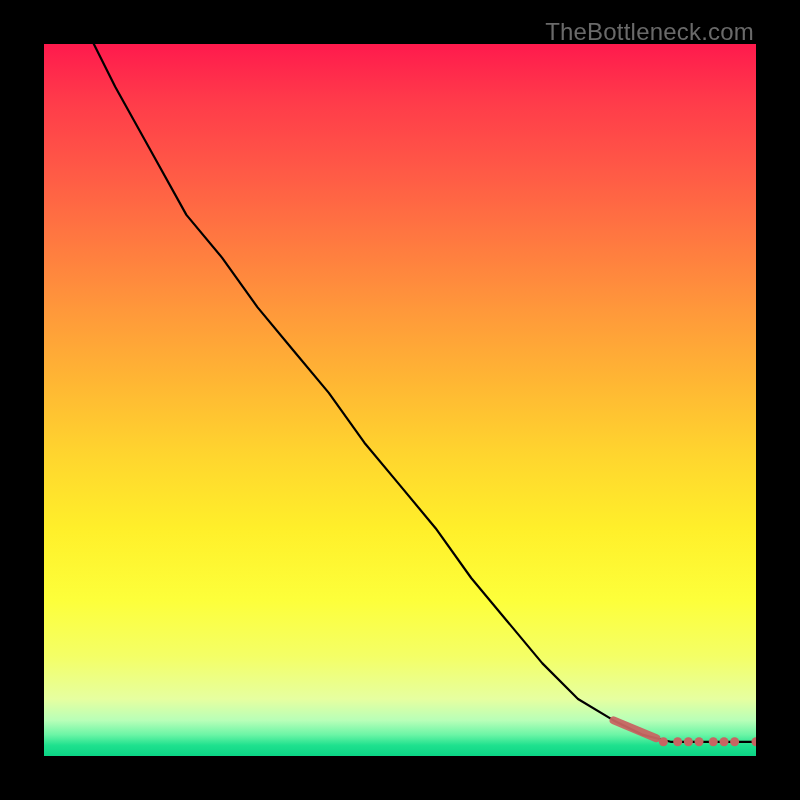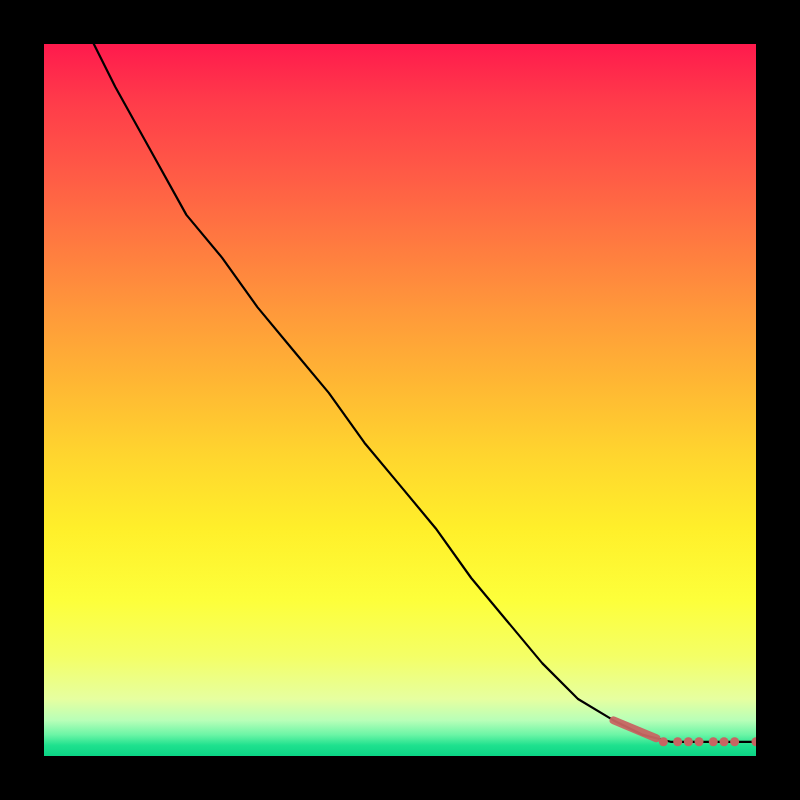--- a/index.html
+++ b/index.html
@@ -75,20 +75,21 @@
     stroke-width: 8;
     stroke-linecap: round;
     fill: none;
     opacity: 0.95;
   }
 </style>
 </head>
 <body>
 
 <div class="stage">
+  <div class="watermark">TheBottleneck.com</div>
 
   <div class="plot-area">
     <svg class="overlay" viewBox="0 0 712 712">
       <path id="curve-path" class="curve" d="M49.8 0.0 L71.2 42.7 L106.8 106.8 L142.4 170.9 L178.0 213.6 L213.6 263.4 L249.2 306.2 L284.8 348.9 L320.4 398.7 L356.0 441.4 L391.6 484.2 L427.2 534.0 L462.8 576.7 L498.4 619.4 L534.0 655.0 L569.6 676.4 L583.8 683.5 L598.1 690.6 L612.3 694.2 L626.6 697.8 L640.8 697.8 L655.0 697.8 L669.3 697.8 L683.5 697.8 L697.8 697.8 L712.0 697.8"></path>
       <path id="thick-seg" class="thick-seg" d="M569.6 676.4 L612.3 694.2"></path>
       <g id="dots">
           <circle cx="619.4" cy="697.8" r="4.5" class="dot"></circle>
           <circle cx="633.7" cy="697.8" r="4.5" class="dot"></circle>
           <circle cx="644.4" cy="697.8" r="4.5" class="dot"></circle>
           <circle cx="655.0" cy="697.8" r="4.5" class="dot"></circle>

